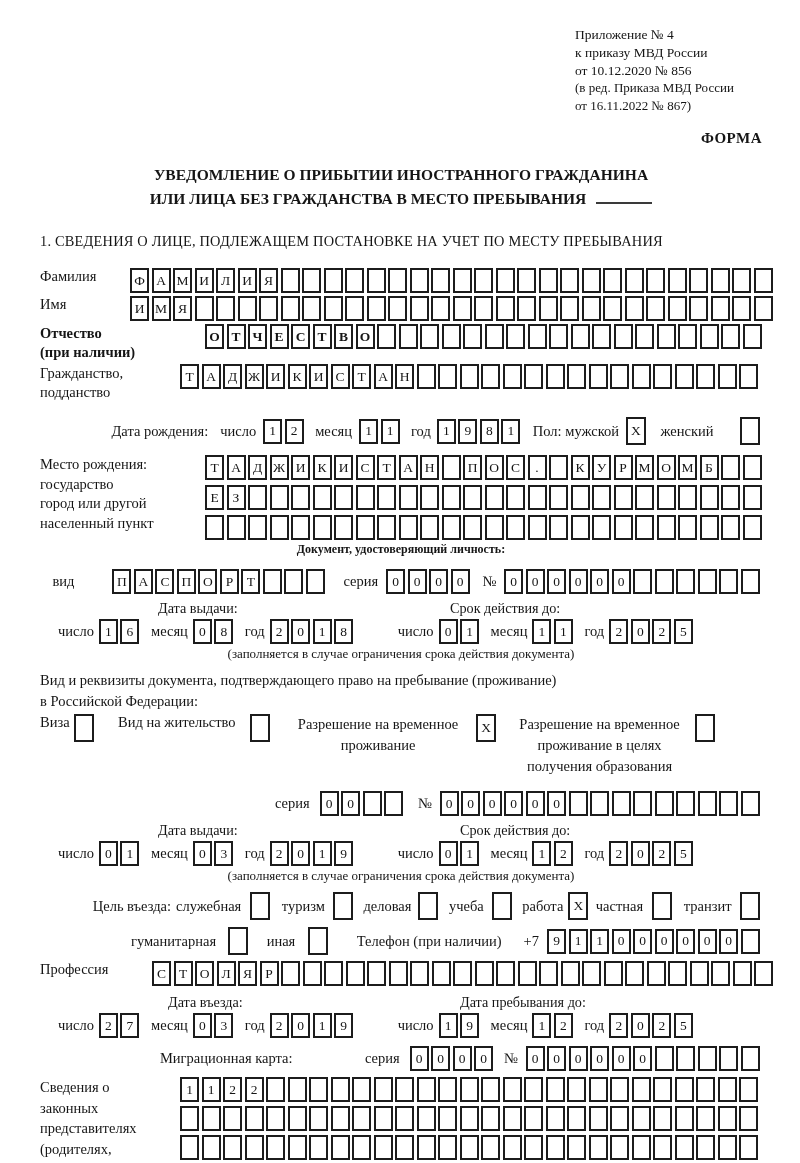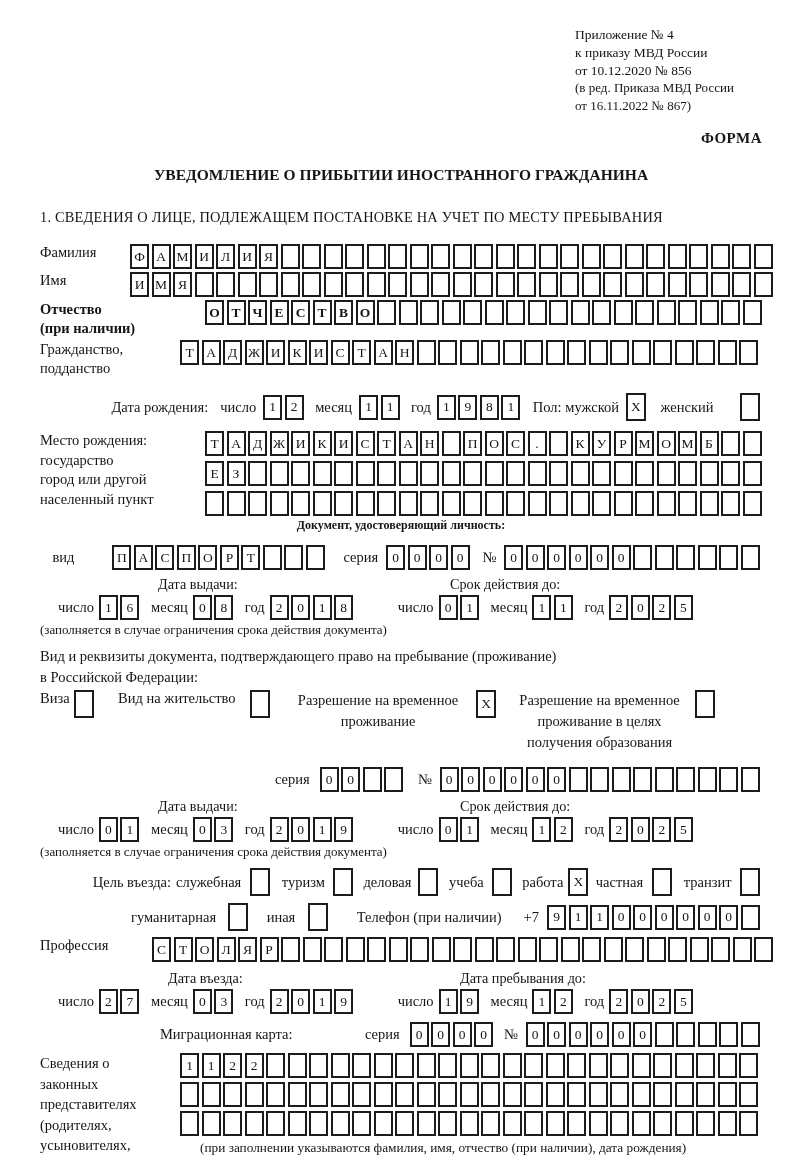--- a/index.html
+++ b/index.html
@@ -29,21 +29,21 @@
   .lw130{width:90px;}
   .mlab{line-height:1.35;}
 
   .inline-row{display:flex;align-items:center;margin-bottom:3px;justify-content:flex-end;}
 
   
   .dh{position:relative;height:19px;font-size:14.2px;}
   .dh span{position:absolute;top:0;}
   .drow{display:flex;align-items:center;margin-bottom:2px;}
   .drow .w{margin-right:5px;}
-  .foot{font-size:13px;text-align:left;margin-bottom:10px;}
+  .foot{font-size:13px;text-align:center;margin-bottom:10px;}
 
   .cbrow{display:flex;align-items:flex-start;margin-top:4px;margin-bottom:14px;}
   .cbcol{text-align:center;line-height:1.45;}
 
   .repwrap{display:flex;align-items:flex-start;margin-top:4px;}
   .replbl{width:140px;flex:none;line-height:1.42;}
   .reprow{margin-bottom:4px;}
   .foot2{font-size:13.3px;margin-left:160px;margin-top:2px;}
 </style>
 </head>
@@ -56,20 +56,21 @@
     <div>к приказу МВД России</div>
     <div>от 10.12.2020 № 856</div>
     <div class="sub">(в ред. Приказа МВД России</div>
     <div class="sub">от 16.11.2022 № 867)</div>
   </div>
 
   <div class="forma">ФОРМА</div>
 
   <div class="title">
     <div>УВЕДОМЛЕНИЕ О ПРИБЫТИИ ИНОСТРАННОГО ГРАЖДАНИНА</div>
+    <div><span>ИЛИ ЛИЦА БЕЗ ГРАЖДАНСТВА В МЕСТО ПРЕБЫВАНИЯ</span><span class="uline"></span></div>
   </div>
 
   <div class="sec-h">1. СВЕДЕНИЯ О ЛИЦЕ, ПОДЛЕЖАЩЕМ ПОСТАНОВКЕ НА УЧЕТ ПО МЕСТУ ПРЕБЫВАНИЯ</div>
 
   <div class="crow">
     <span class="lbl lw130">Фамилия</span>
     <span class="cells">
         <span class="cell">Ф</span>
         <span class="cell">А</span>
         <span class="cell">М</span>

